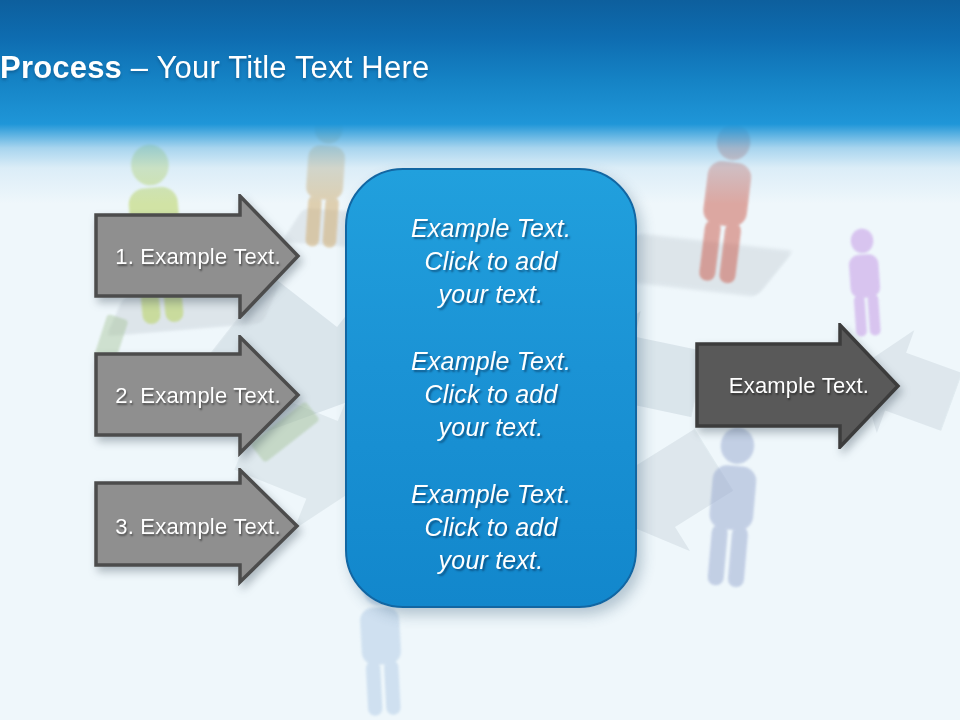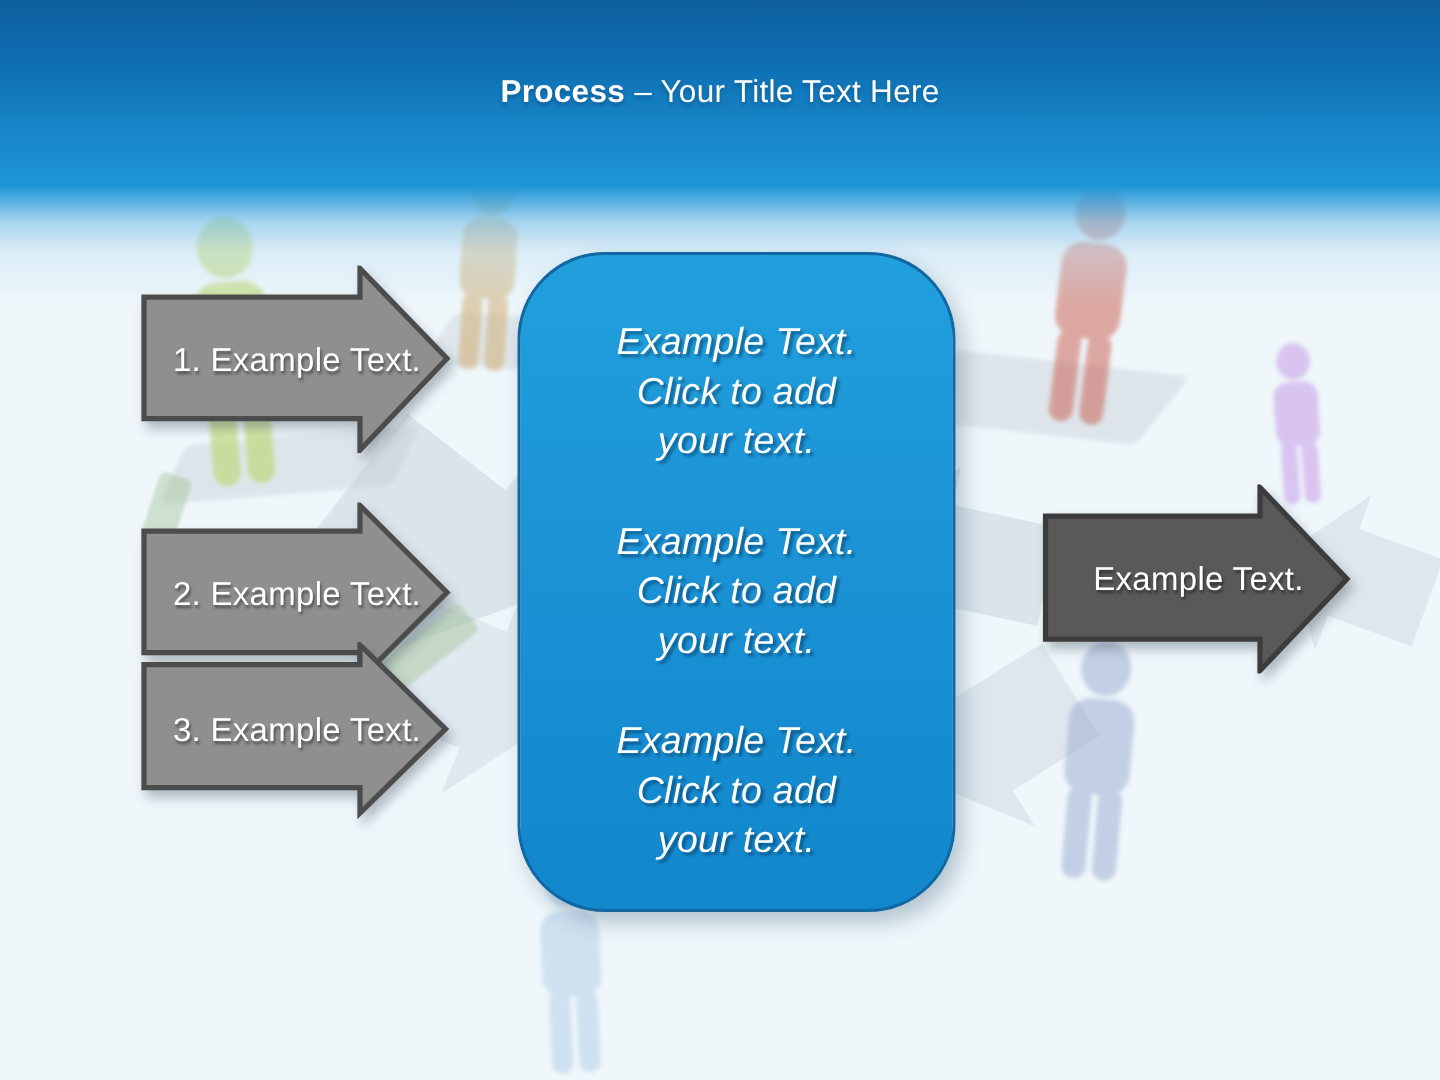--- a/index.html
+++ b/index.html
@@ -36,39 +36,39 @@
   
   .header-solid{
     position:absolute;left:0;top:0;width:960px;height:124px;
     background:linear-gradient(180deg,#0d5f9d 0%,#0e6cb0 30%,#1583c5 65%,#1f96d8 100%);
   }
   .header-fade{
     position:absolute;left:0;top:124px;width:960px;height:80px;
     background:linear-gradient(180deg,rgba(31,150,216,1) 0%,rgba(120,190,230,.6) 30%,rgba(190,222,242,.4) 55%,rgba(239,247,251,0) 100%);
   }
   .slide-title{
-    position:absolute;left:0;top:50px;width:960px;text-align:center;
-    color:#ffffff;font-size:21px;letter-spacing:.2px;
+    position:absolute;left:0;top:50px;width:960px;text-align:left;
+    color:#ffffff;font-size:31px;letter-spacing:.2px;
     text-shadow:0 2px 3px rgba(0,30,60,.30);
   }
   .slide-title .t-bold{font-weight:700;}
   .slide-title .t-rest{font-weight:400;}
   
   .arrow-box{position:absolute;display:flex;align-items:center;justify-content:center;}
   .arrow-box svg{position:absolute;inset:0;filter:drop-shadow(3px 5px 4px rgba(50,65,80,.35));}
   .arrow-shape{stroke-width:3.5;stroke-linejoin:miter;}
   .left-arrow-shape{stroke:#4c4c4c;}
   .right-arrow-shape{stroke:#3c3c3c;}
   .arrow-label{
     position:relative;color:#fff;font-size:22px;letter-spacing:.2px;
     text-shadow:1px 2px 2px rgba(0,0,0,.45);white-space:nowrap;
   }
-  .a1{left:94px;top:177px;width:208px;height:125px;padding-right:16px;}
+  .a1{left:94px;top:194px;width:208px;height:125px;padding-right:16px;}
   .a2{left:94px;top:335px;width:208px;height:122px;padding-right:16px;}
-  .a3{left:94px;top:428px;width:208px;height:118px;padding-right:16px;}
+  .a3{left:94px;top:468px;width:208px;height:118px;padding-right:16px;}
   .a4{left:695px;top:323px;width:208px;height:126px;padding-right:6px;}
   
   .center-box{
     position:absolute;left:345px;top:168px;width:292px;height:440px;
     background:linear-gradient(180deg,#21a0dd 0%,#1b93d5 45%,#1287cc 100%);
     border:2.5px solid #1266a2;border-radius:58px;box-sizing:border-box;
     box-shadow:5px 7px 14px rgba(40,80,110,.30);
   }
   .box-text{padding:42px 18px 0;}
   .box-paragraph{

